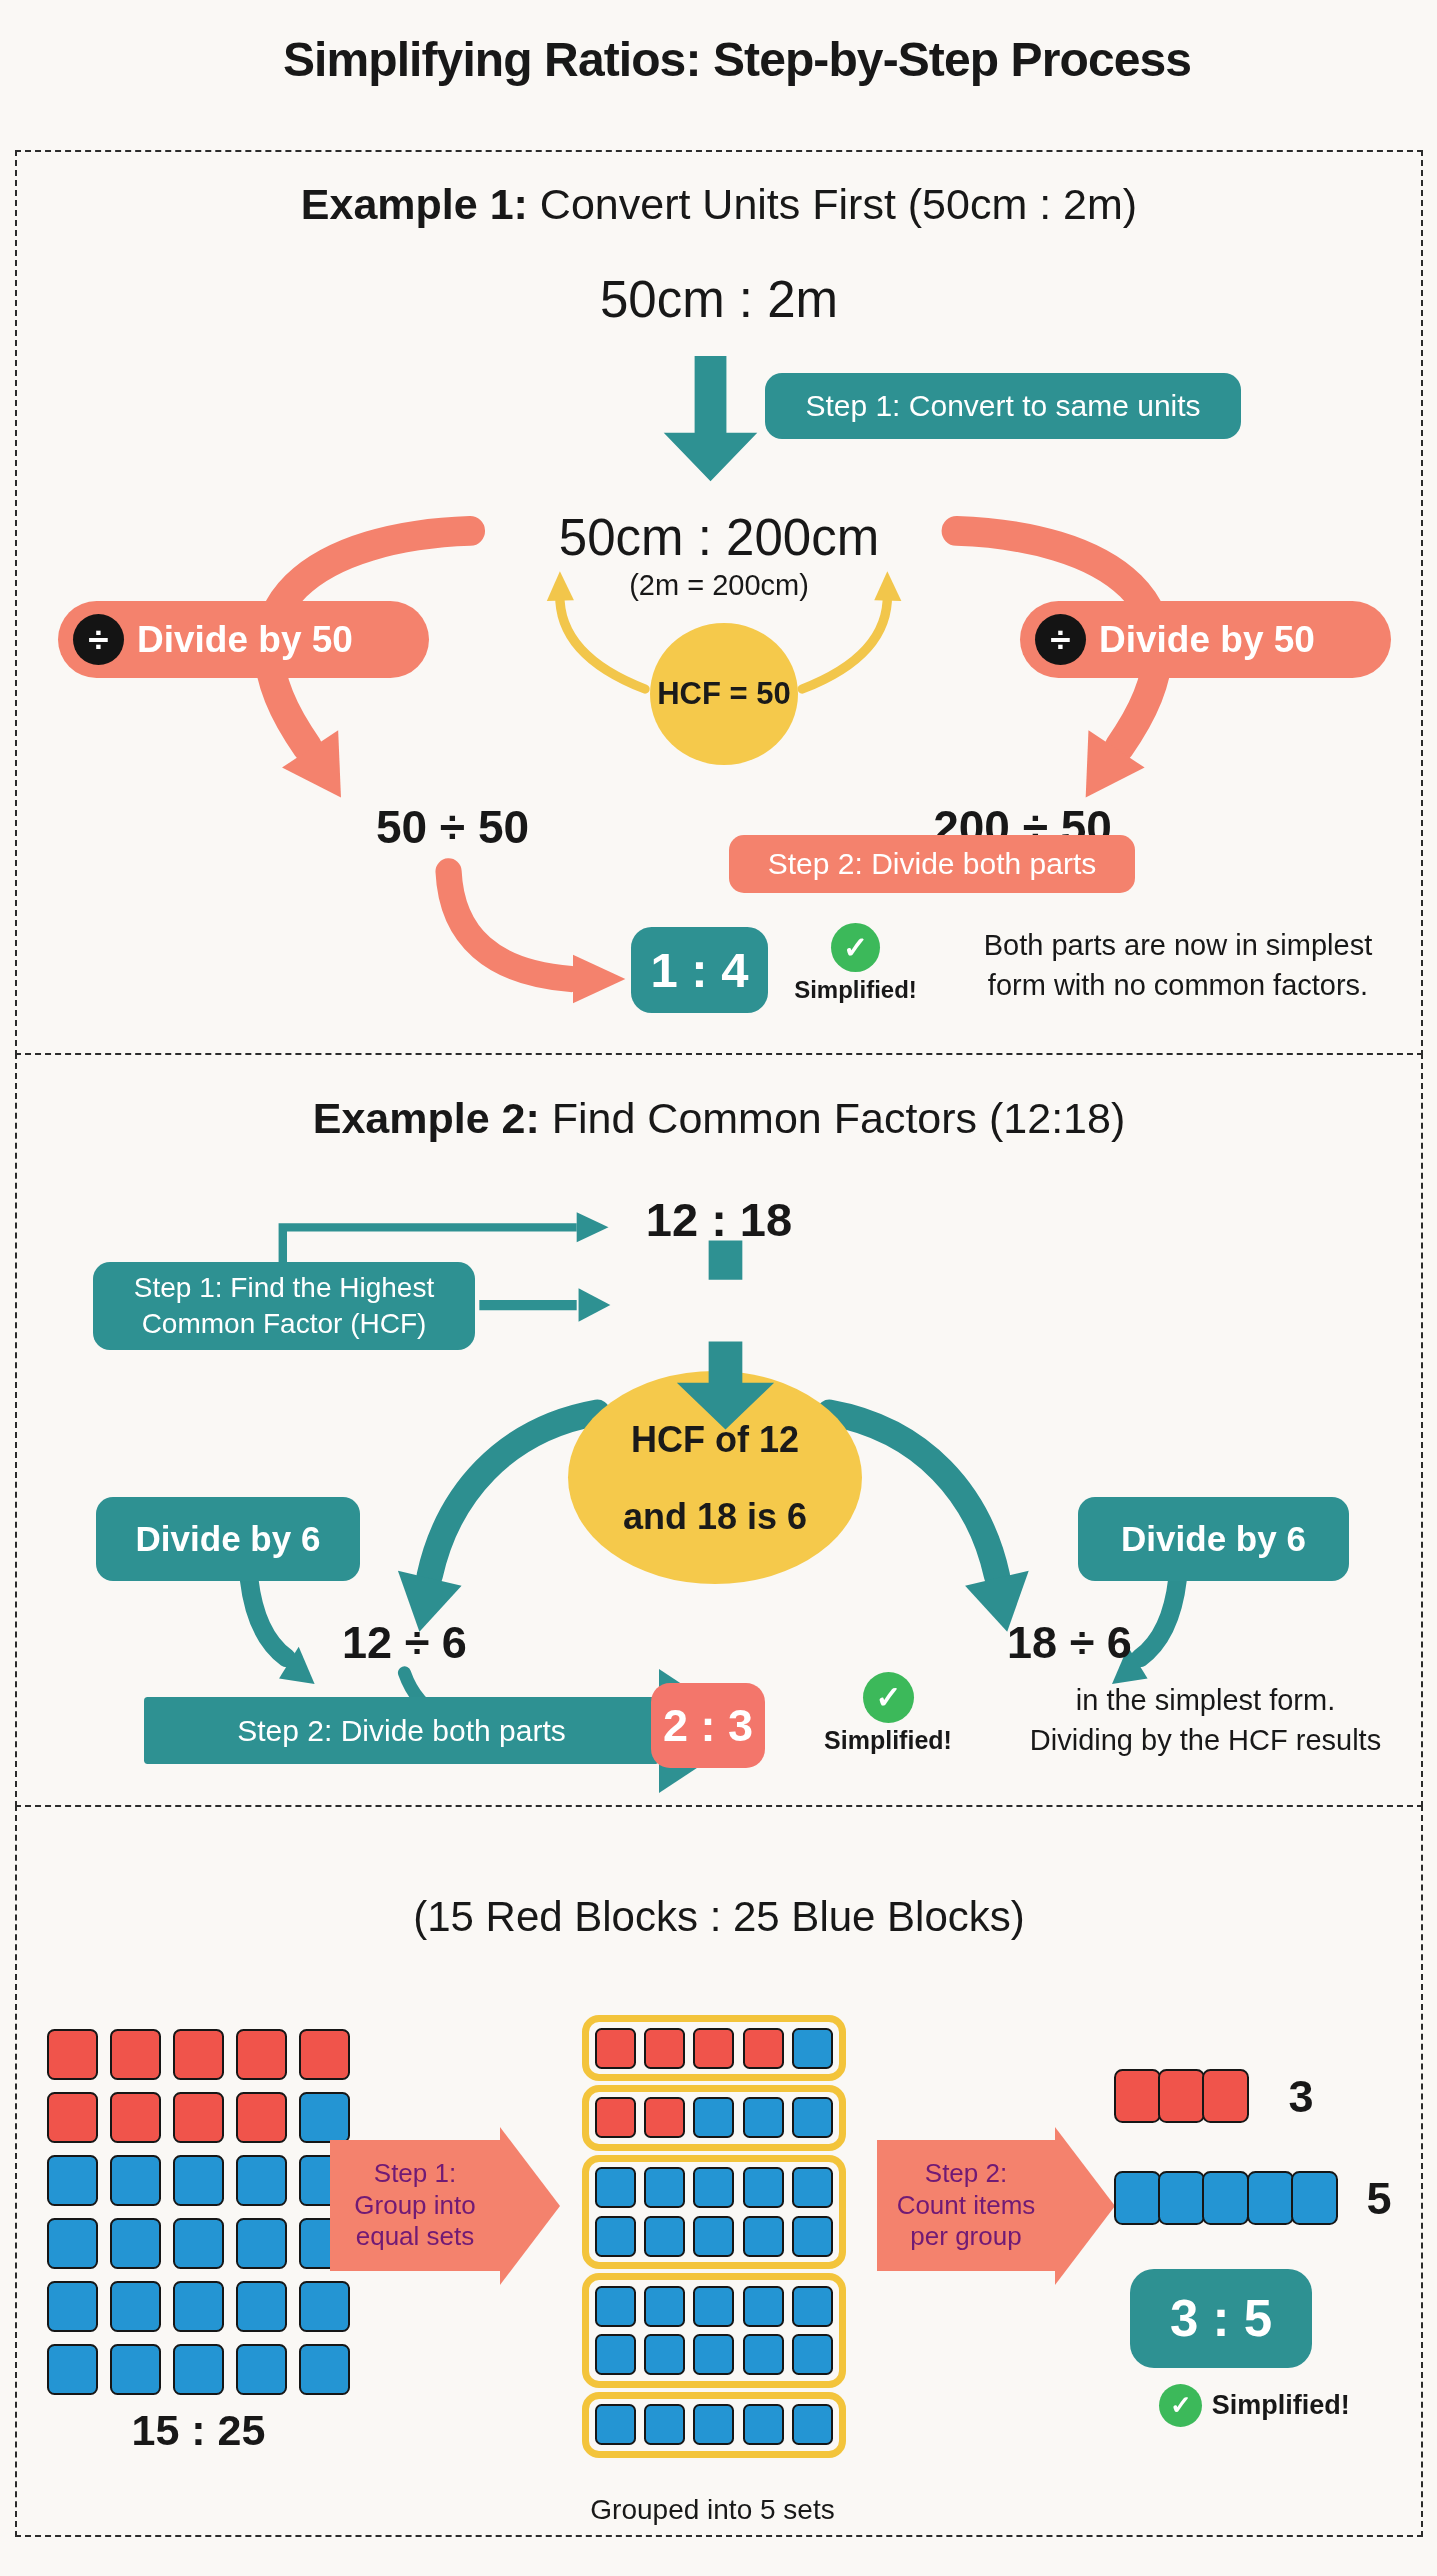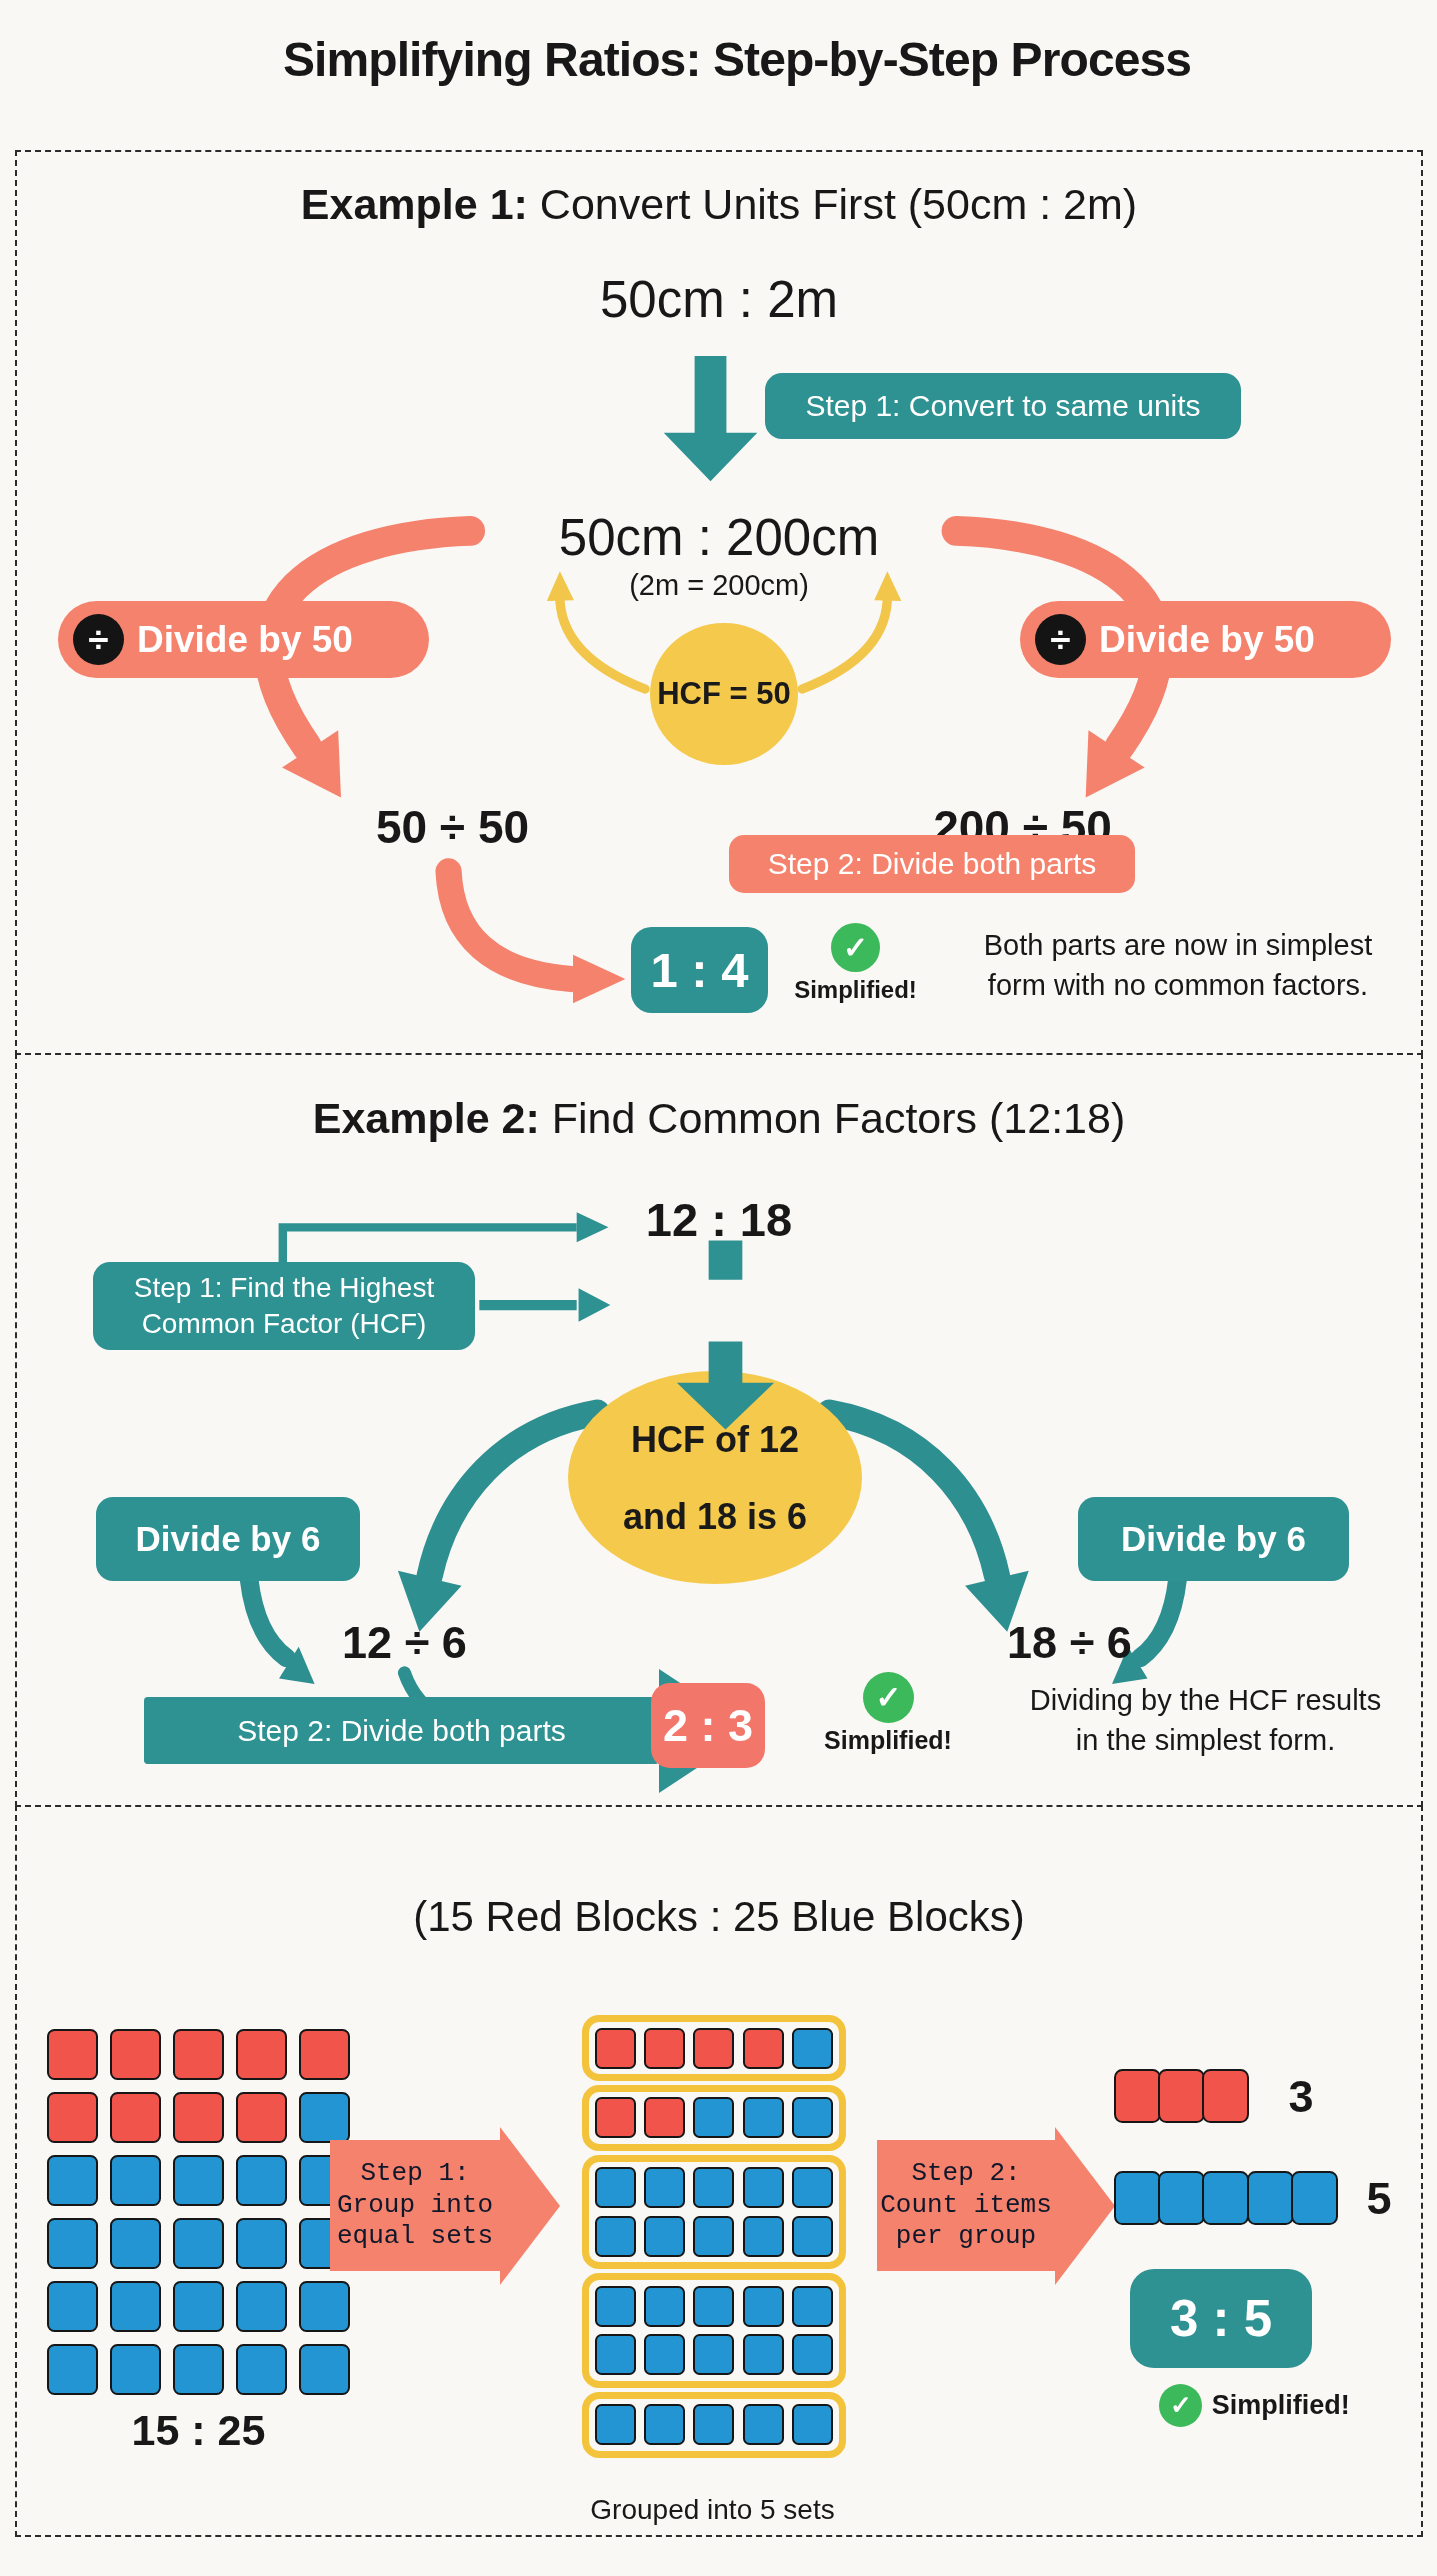--- a/index.html
+++ b/index.html
@@ -36,21 +36,21 @@
   .lgrid{display:flex;flex-direction:column;gap:12px;}
   .lgrid .grow{gap:12px;}
   .lgrid .cell{width:51px;height:51px;border-radius:7.5px;}
   .mgrid{display:flex;flex-direction:column;gap:3.7px;}
   .mgrid .grow{gap:8.4px;}
   .mgrid .cell{width:41px;height:41px;border-radius:6.6px;}
   .group{border:7.5px solid #f3c43b;border-radius:17px;padding:5.6px;display:flex;flex-direction:column;gap:7.5px;}
   .bar .grow{gap:0;}
   .bar .cell{width:47px;height:54px;border-radius:8.4px;margin-left:-2.8px;}
   .bar .cell:first-child{margin-left:0;}
-  .fat-arrow{background:#f4826d;color:#0f172a;display:flex;flex-direction:column;align-items:center;justify-content:center;font-size:26px;line-height:1.22;text-align:right;font-family:Liberation Mono, monospace;}
+  .fat-arrow{background:#f4826d;color:#701a75;display:flex;flex-direction:column;align-items:center;justify-content:center;font-size:26px;line-height:1.22;text-align:right;}
   .fat-arrow span{display:block;}
   .tri-right{width:0;height:0;}
   .countlbl{font-size:45px;font-weight:bold;}
 </style>
 </head>
 <body>
 
 <div id="page">
 
   <div class="abs ctr" id="main-title">Simplifying Ratios: Step-by-Step Process</div>
@@ -150,22 +150,22 @@
     <div class="abs divtext z1" style="left:294px;top:562px;width:187px;font-size:45px;">12 ÷ 6</div>
     <div class="abs divtext z1" style="left:959px;top:562px;width:187px;font-size:45px;">18 ÷ 6</div>
 
     <div class="abs teal-badge z1" style="left:127px;top:642px;width:515px;height:67px;font-size:30px;border-radius:3.7px;">Step 2: Divide both parts</div>
     <div class="abs tri-right z1" style="left:642px;top:614px;border-top:62px solid transparent;border-bottom:62px solid transparent;border-left:94px solid #2e9192;"></div>
 
     <div class="abs result z2" style="left:634px;top:628px;width:114px;height:85px;background:#f3766b;border-radius:19px;font-size:45px;">2 : 3</div>
     <div class="abs check z1" style="left:846px;top:617px;width:51px;height:51px;font-size:31px;">✓</div>
     <div class="abs simp z1" style="left:801px;top:671px;width:140px;font-size:25px;">Simplified!</div>
     <div class="abs note z1" style="left:973px;top:625px;width:431px;">
+      <span>in the simplest form.</span>
       <span>Dividing by the HCF results</span>
-      <span>in the simplest form.</span>
     </div>
   </div>
 
   <div class="section" id="sec3">
     <div class="abs ctr" style="top:86px;font-size:42px;">(15 Red Blocks : 25 Blue Blocks)</div>
 
     <div class="abs lgrid" style="left:30px;top:222px;">
         <div class="grow">
           <span class="cell red"></span>
           <span class="cell red"></span>

